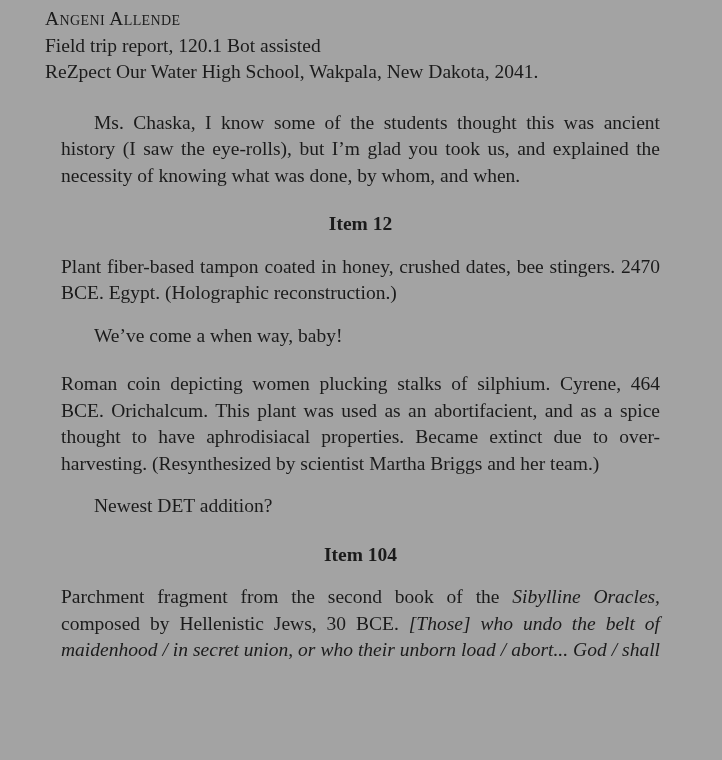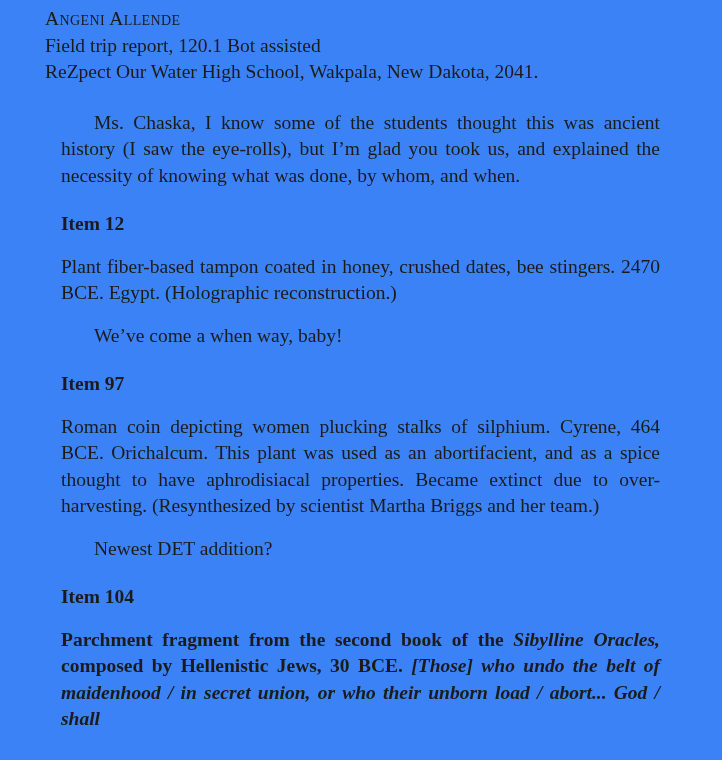--- a/index.html
+++ b/index.html
@@ -6,21 +6,21 @@
     margin: 0;
     padding: 0;
     background: #ffffff;
   }
   .page {
     position: relative;
     box-sizing: border-box;
     width: 722px;
     height: 760px;
     overflow: hidden;
-    background: #3b82f6;
+    background: #a3a3a3;
     padding: 6px 46px 0 45px;
     font-family: "Liberation Serif", serif;
     font-size: 19.5px;
     line-height: 26.5px;
     color: #1b1b1b;
   }
   .doc-header { margin: 0 0 24px 0; }
   .doc-header div { text-align: left; }
   .smallcaps {
     font-variant: small-caps;
@@ -34,24 +34,24 @@
   .comment {
     text-indent: 33px;
     text-align: left;
   }
   .item { margin-top: 22px; }
   .item-heading {
     font-family: inherit;
     font-size: inherit;
     line-height: inherit;
     font-weight: 700;
-    margin: 16px;
-    text-align: left;
+    margin: 4px;
+    text-align: center;
   }
-  .just-last { text-align-last: justify; font-weight: bold; }
+  .just-last { text-align-last: justify; }
   .it { font-style: italic; }
 </style>
 </head>
 <body>
 
 <div class="page">
 
   <header class="doc-header">
     <div class="smallcaps">Angeni Allende</div>
     <div>Field trip report, 120.1 Bot assisted</div>
@@ -60,21 +60,20 @@
 
   <p class="indent">Ms. Chaska, I know some of the students thought this was ancient history (I saw the eye-rolls), but I’m glad you took us, and explained the necessity of knowing what was done, by whom, and when.</p>
 
   <section class="item">
     <h2 class="item-heading">Item 12</h2>
     <p><span>Plant fiber-based tampon coated in honey, crushed dates, bee stingers. 2470 BCE. Egypt. (Holographic reconstruction.)</span></p>
     <p class="comment">We’ve come a when way, baby!</p>
   </section>
 
   <section class="item">
-    <h2 class="item-heading">Item 97</h2>
     <p><span>Roman coin depicting women plucking stalks of silphium. Cyrene, 464 BCE. Orichalcum. This plant was used as an abortifacient, and as a spice thought to have aphrodisiacal properties. Became extinct due to over-harvesting. (Resynthesized by scientist Martha Briggs and her team.)</span></p>
     <p class="comment">Newest DET addition?</p>
   </section>
 
   <section class="item">
     <h2 class="item-heading">Item 104</h2>
     <p class="just-last"><span>Parchment fragment from the second book of the </span><span class="it">Sibylline Oracles,</span><span> composed by Hellenistic Jews, 30 BCE. </span><span class="it">[Those] who undo the belt of maidenhood / in secret union, or who their unborn load / abort... God / shall</span></p>
   </section>
 
 </div>

